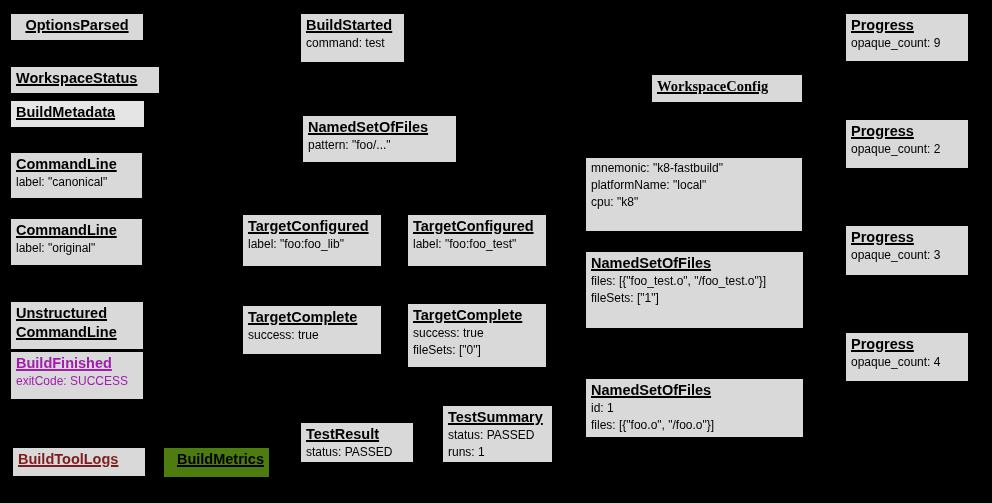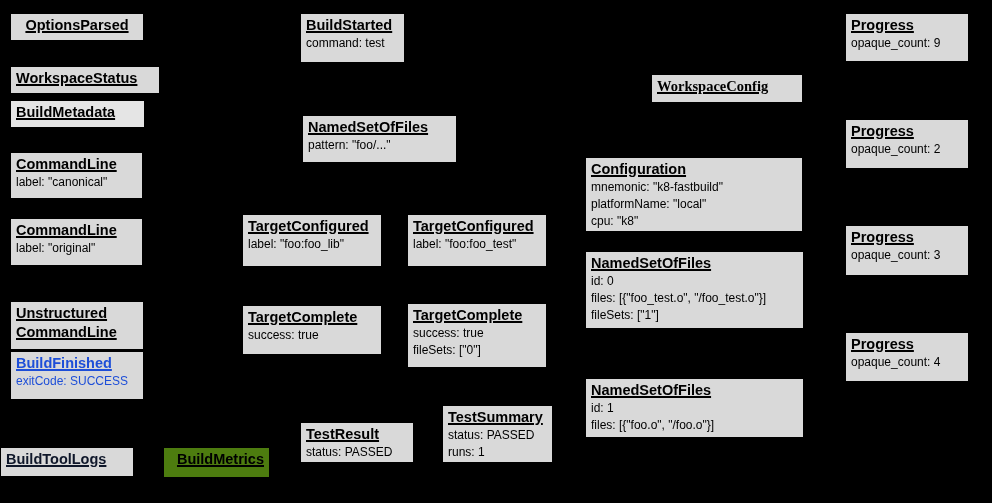--- a/index.html
+++ b/index.html
@@ -54,25 +54,25 @@
       <div class="box-line">label: "canonical"</div>
     </div>
     <div class="event-box" style="left: 10px; top: 218px; width: 133px; height: 48px; background: rgb(217, 217, 217); border-color: rgb(0, 0, 0); color: rgb(0, 0, 0);">
       <div class="box-title">CommandLine</div>
       <div class="box-line">label: "original"</div>
     </div>
     <div class="event-box" style="left: 10px; top: 301px; width: 134px; height: 49px; background: rgb(217, 217, 217); border-color: rgb(0, 0, 0); color: rgb(0, 0, 0);">
       <div class="box-title">Unstructured</div>
       <div class="box-title">CommandLine</div>
     </div>
-    <div class="event-box" style="left: 10px; top: 351px; width: 134px; height: 49px; background: rgb(217, 217, 217); border-color: rgb(0, 0, 0); color: #1d4ed8;">
+    <div class="event-box" style="left: 10px; top: 351px; width: 134px; height: 49px; background: rgb(217, 217, 217); border-color: rgb(0, 0, 0); color: #a21caf;">
       <div class="box-title">BuildFinished</div>
       <div class="box-line">exitCode: SUCCESS</div>
     </div>
-    <div class="event-box" style="left: 0; top: 447px; width: 134px; height: 30px; background: rgb(217, 217, 217); border-color: rgb(0, 0, 0); color: #0f172a;">
+    <div class="event-box" style="left: 12px; top: 447px; width: 134px; height: 30px; background: rgb(217, 217, 217); border-color: rgb(0, 0, 0); color: #7f1d1d;">
       <div class="box-title">BuildToolLogs</div>
     </div>
     <div class="event-box" style="left: 163px; top: 447px; width: 107px; height: 31px; background: #4d7c0f; border-color: rgb(0, 0, 0); color: rgb(0, 0, 0); text-align: right;">
       <div class="box-title">BuildMetrics</div>
     </div>
     <div class="event-box" style="left: 300px; top: 13px; width: 105px; height: 50px; background: rgb(217, 217, 217); border-color: rgb(0, 0, 0); color: rgb(0, 0, 0);">
       <div class="box-title">BuildStarted</div>
       <div class="box-line">command: test</div>
     </div>
     <div class="event-box" style="left: 302px; top: 115px; width: 155px; height: 48px; background: rgb(217, 217, 217); border-color: rgb(0, 0, 0); color: rgb(0, 0, 0);">
@@ -102,28 +102,26 @@
     </div>
     <div class="event-box" style="left: 442px; top: 405px; width: 111px; height: 58px; background: rgb(217, 217, 217); border-color: rgb(0, 0, 0); color: rgb(0, 0, 0);">
       <div class="box-title">TestSummary</div>
       <div class="box-line">status: PASSED</div>
       <div class="box-line">runs: 1</div>
     </div>
     <div class="event-box" style="left: 651px; top: 74px; width: 152px; height: 29px; background: rgb(217, 217, 217); border-color: rgb(0, 0, 0); color: rgb(0, 0, 0); font-family: Liberation Serif, serif;">
       <div class="box-title">WorkspaceConfig</div>
     </div>
     <div class="event-box" style="left: 585px; top: 157px; width: 218px; height: 75px; background: rgb(217, 217, 217); border-color: rgb(0, 0, 0); color: rgb(0, 0, 0);">
-      <div class="box-title">Configuration</div>
       <div class="box-line">mnemonic: "k8-fastbuild"</div>
       <div class="box-line">platformName: "local"</div>
       <div class="box-line">cpu: "k8"</div>
     </div>
     <div class="event-box" style="left: 585px; top: 251px; width: 219px; height: 78px; background: rgb(217, 217, 217); border-color: rgb(0, 0, 0); color: rgb(0, 0, 0);">
       <div class="box-title">NamedSetOfFiles</div>
-      <div class="box-line">id: 0</div>
       <div class="box-line">files: [{"foo_test.o", "/foo_test.o"}]</div>
       <div class="box-line">fileSets: ["1"]</div>
     </div>
     <div class="event-box" style="left: 585px; top: 378px; width: 219px; height: 60px; background: rgb(217, 217, 217); border-color: rgb(0, 0, 0); color: rgb(0, 0, 0);">
       <div class="box-title">NamedSetOfFiles</div>
       <div class="box-line">id: 1</div>
       <div class="box-line">files: [{"foo.o", "/foo.o"}]</div>
     </div>
     <div class="event-box" style="left: 845px; top: 13px; width: 124px; height: 49px; background: rgb(217, 217, 217); border-color: rgb(0, 0, 0); color: rgb(0, 0, 0);">
       <div class="box-title">Progress</div>

